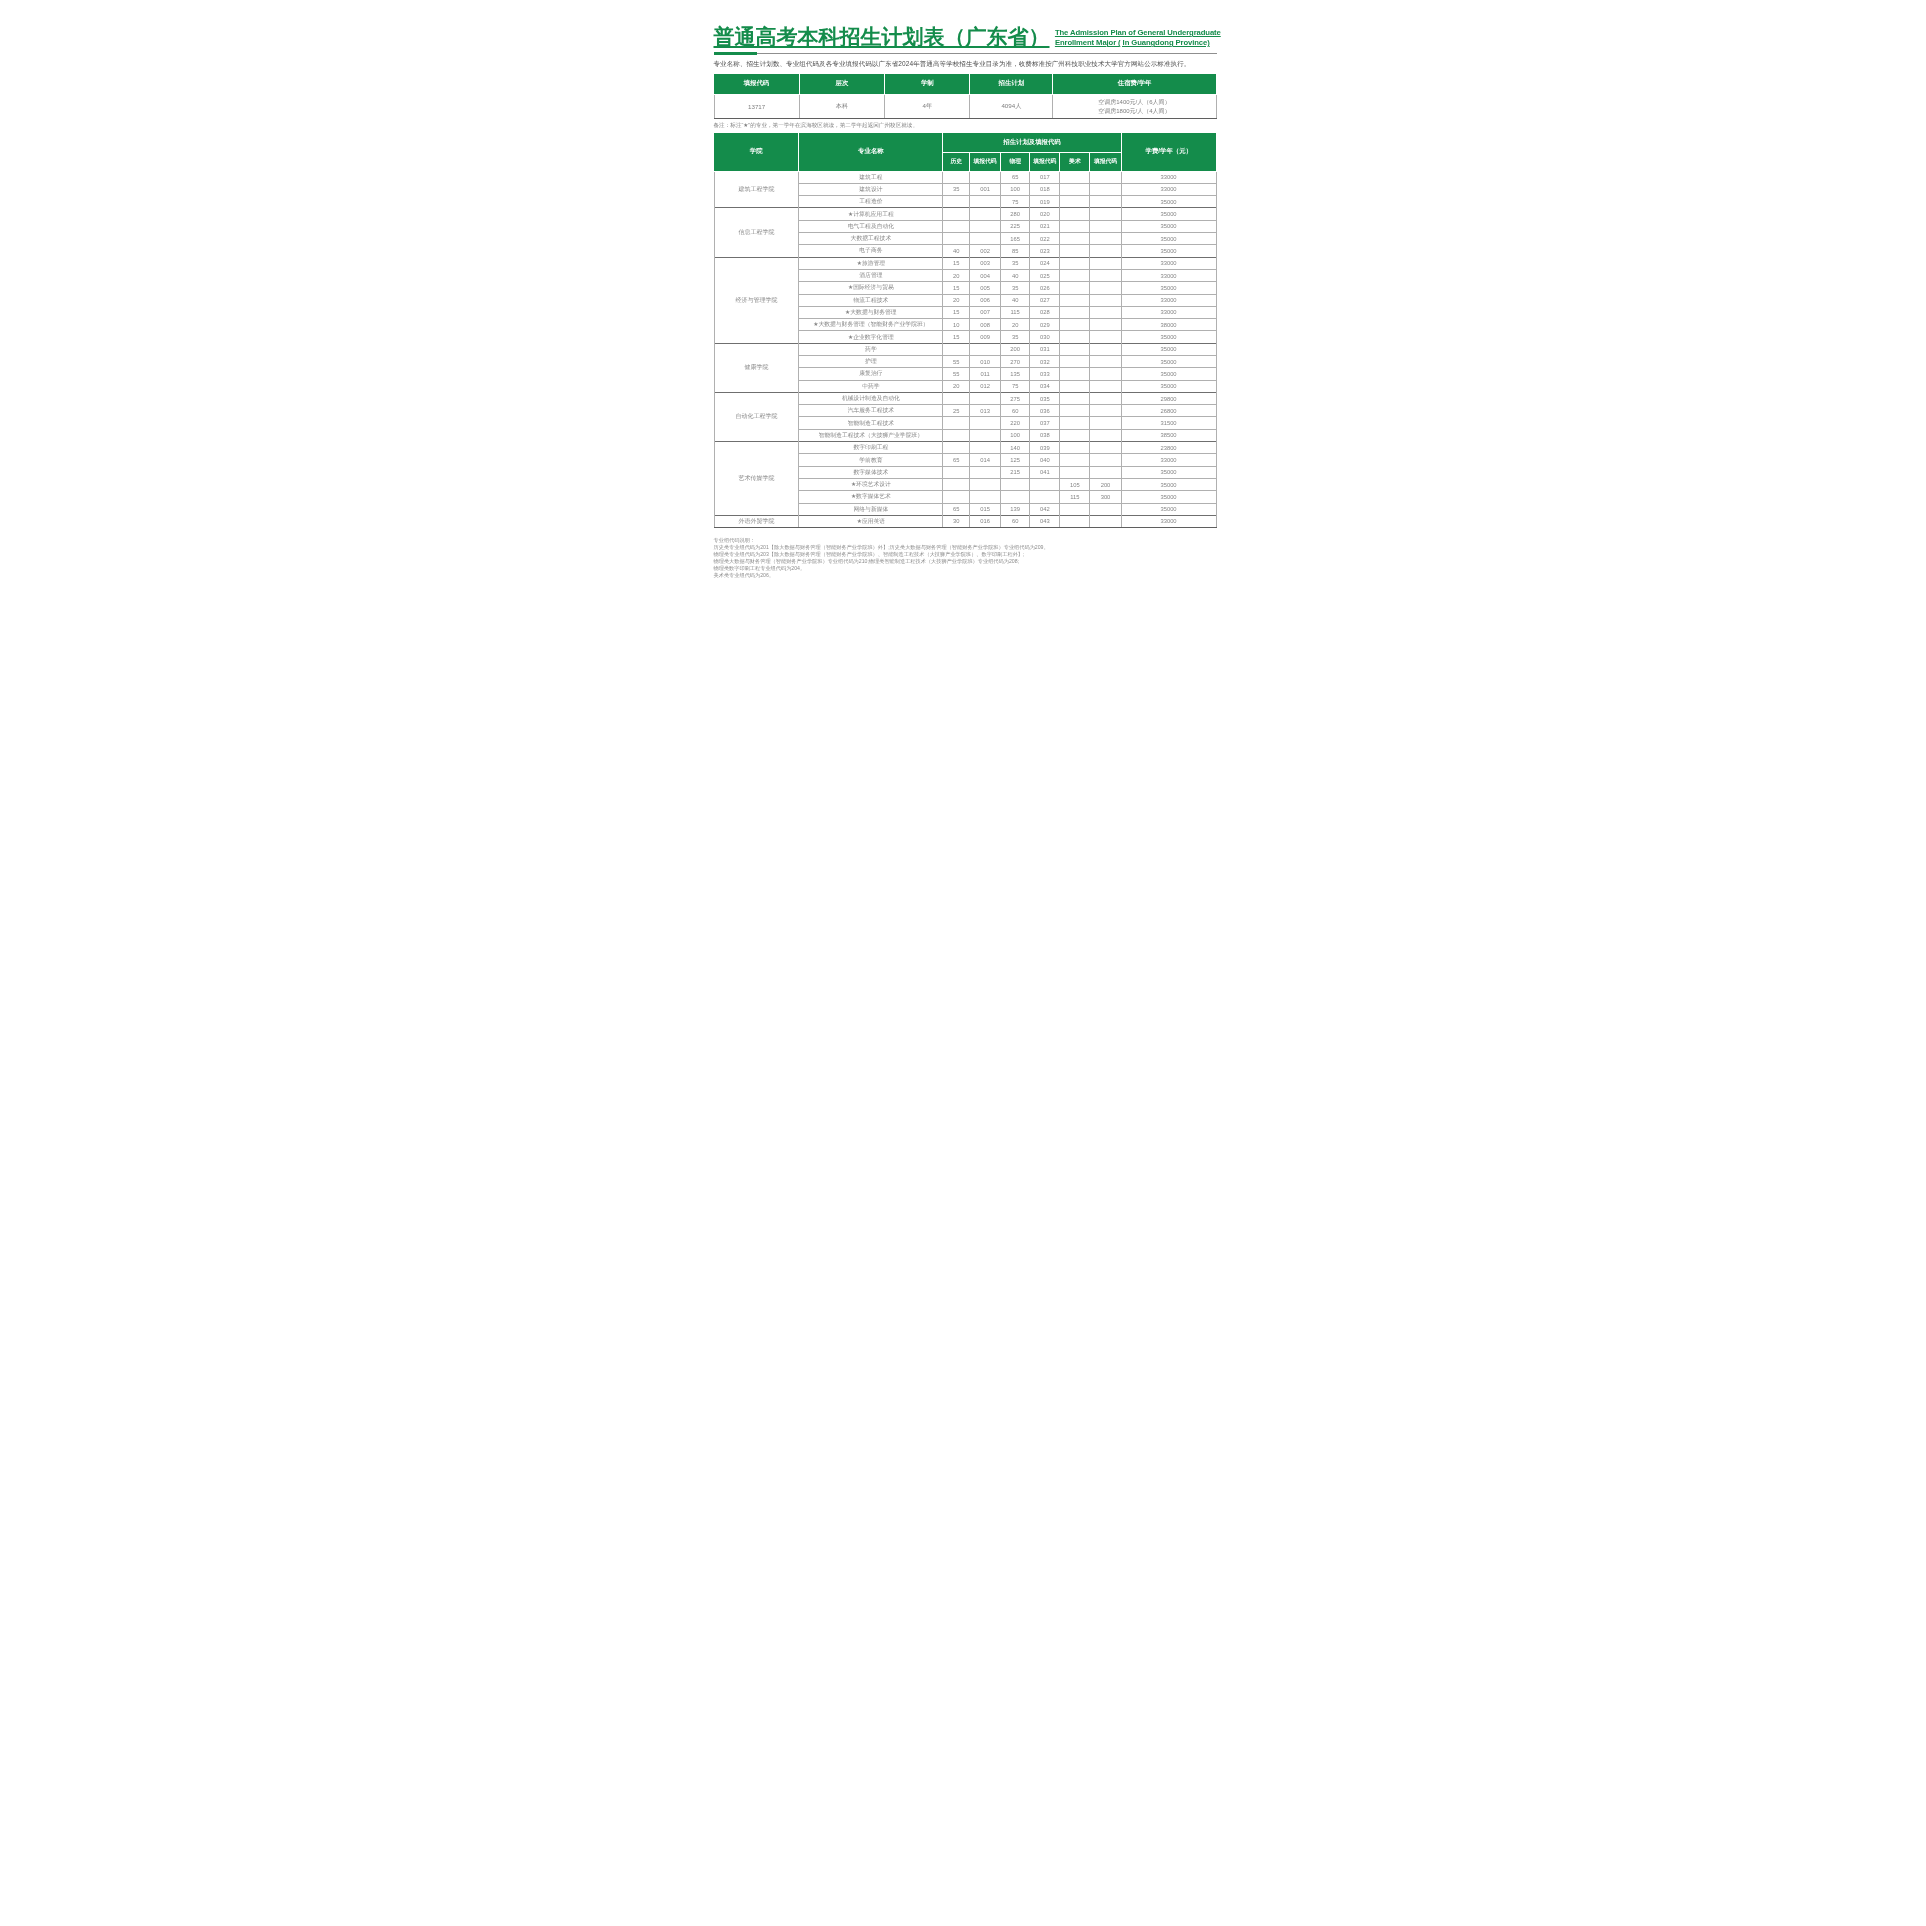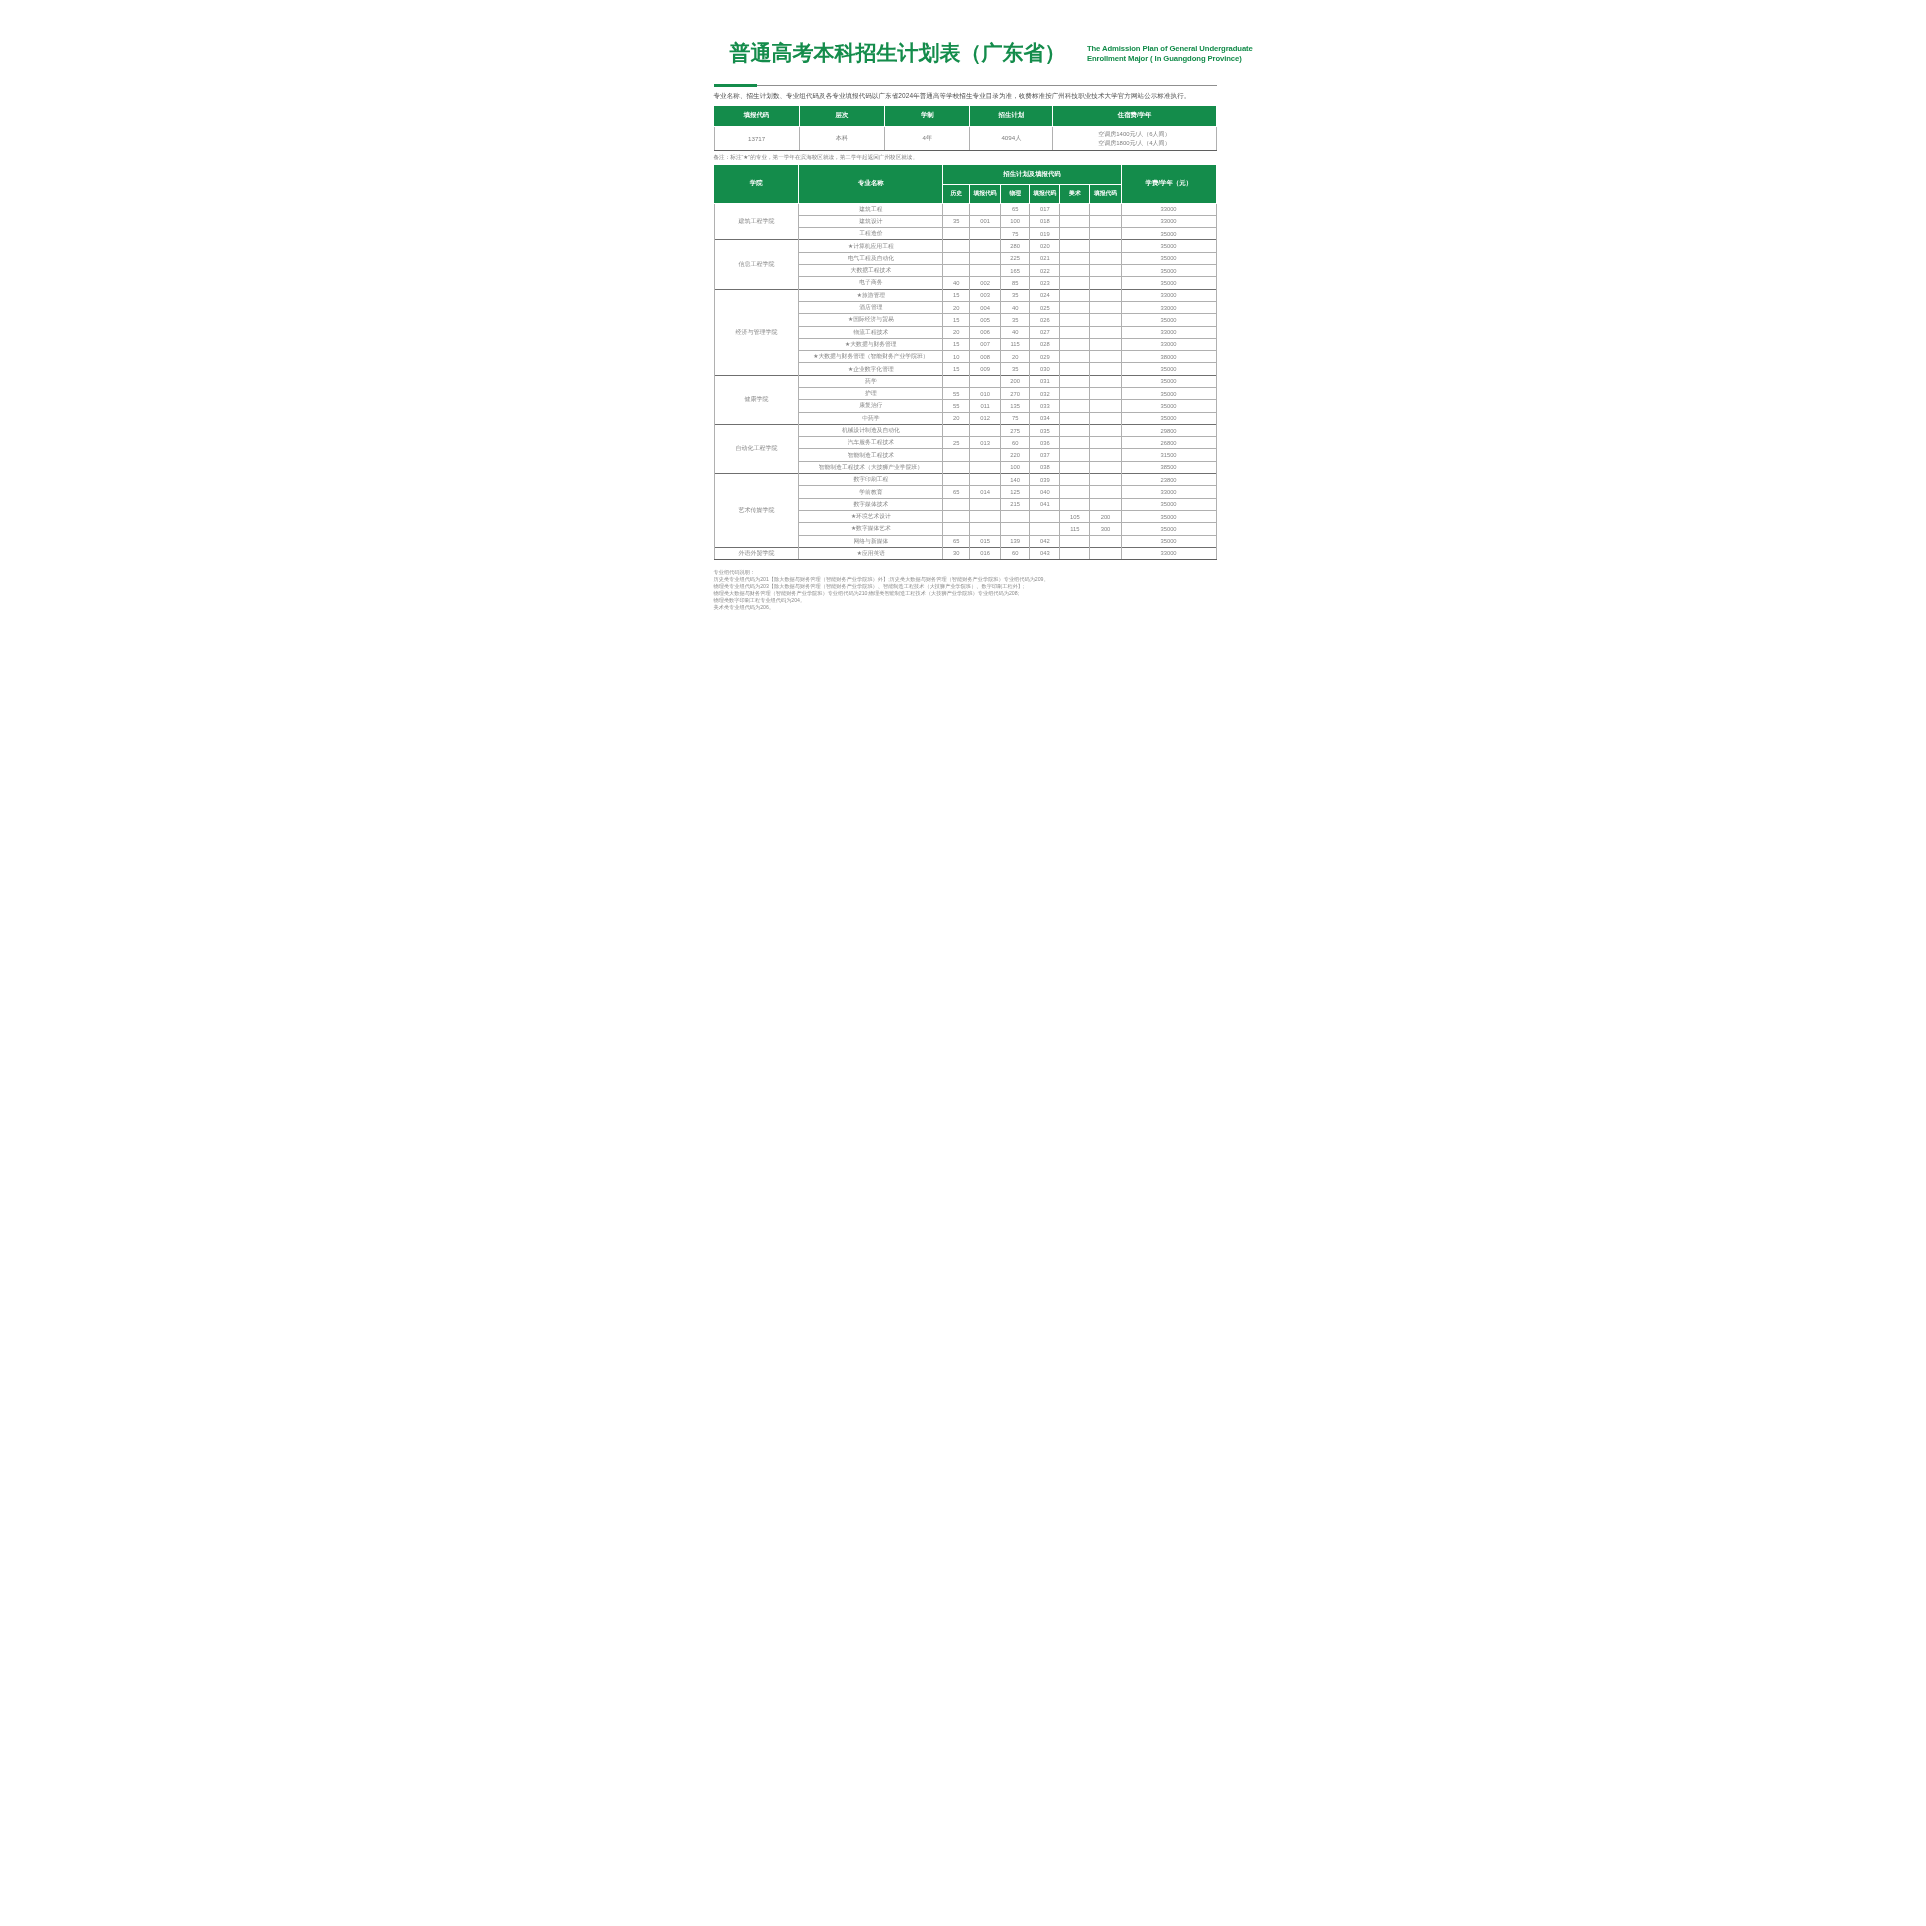--- a/index.html
+++ b/index.html
@@ -15,36 +15,38 @@
   .page{
     width:561px;
     min-height:608px;
     margin:0 auto;
     padding:25.4px 27px 15.4px 31px;
     background:#ffffff;
   }
   
   .title-row{display:flex;align-items:center;gap:5.4px;}
   .title-cn{
-    margin:16px;
+    margin:0;
     font-size:21px;
     line-height:1.1;
     font-weight:bold;
     color:var(--green);
     white-space:nowrap;
     letter-spacing:0px;
+    text-decoration:underline;
   }
   .title-en{
     font-size:7.7px;
     font-weight:bold;
     color:var(--green);
     line-height:1.3;
     letter-spacing:-0.1px;
     padding-top:2.3px;
     white-space:nowrap;
+    text-decoration:underline;
   }
   .title-underline{display:flex;align-items:center;margin-top:3.9px;}
   .title-underline .bar{width:43px;height:2.3px;background:var(--green);}
   .title-underline .rule{flex:1;height:0.8px;background:#8f8f8f;}
   
   .note{
     margin:5.8px 0 0 0;
     font-size:6.5px;
     color:#4c4c4c;
     letter-spacing:0.1px;

